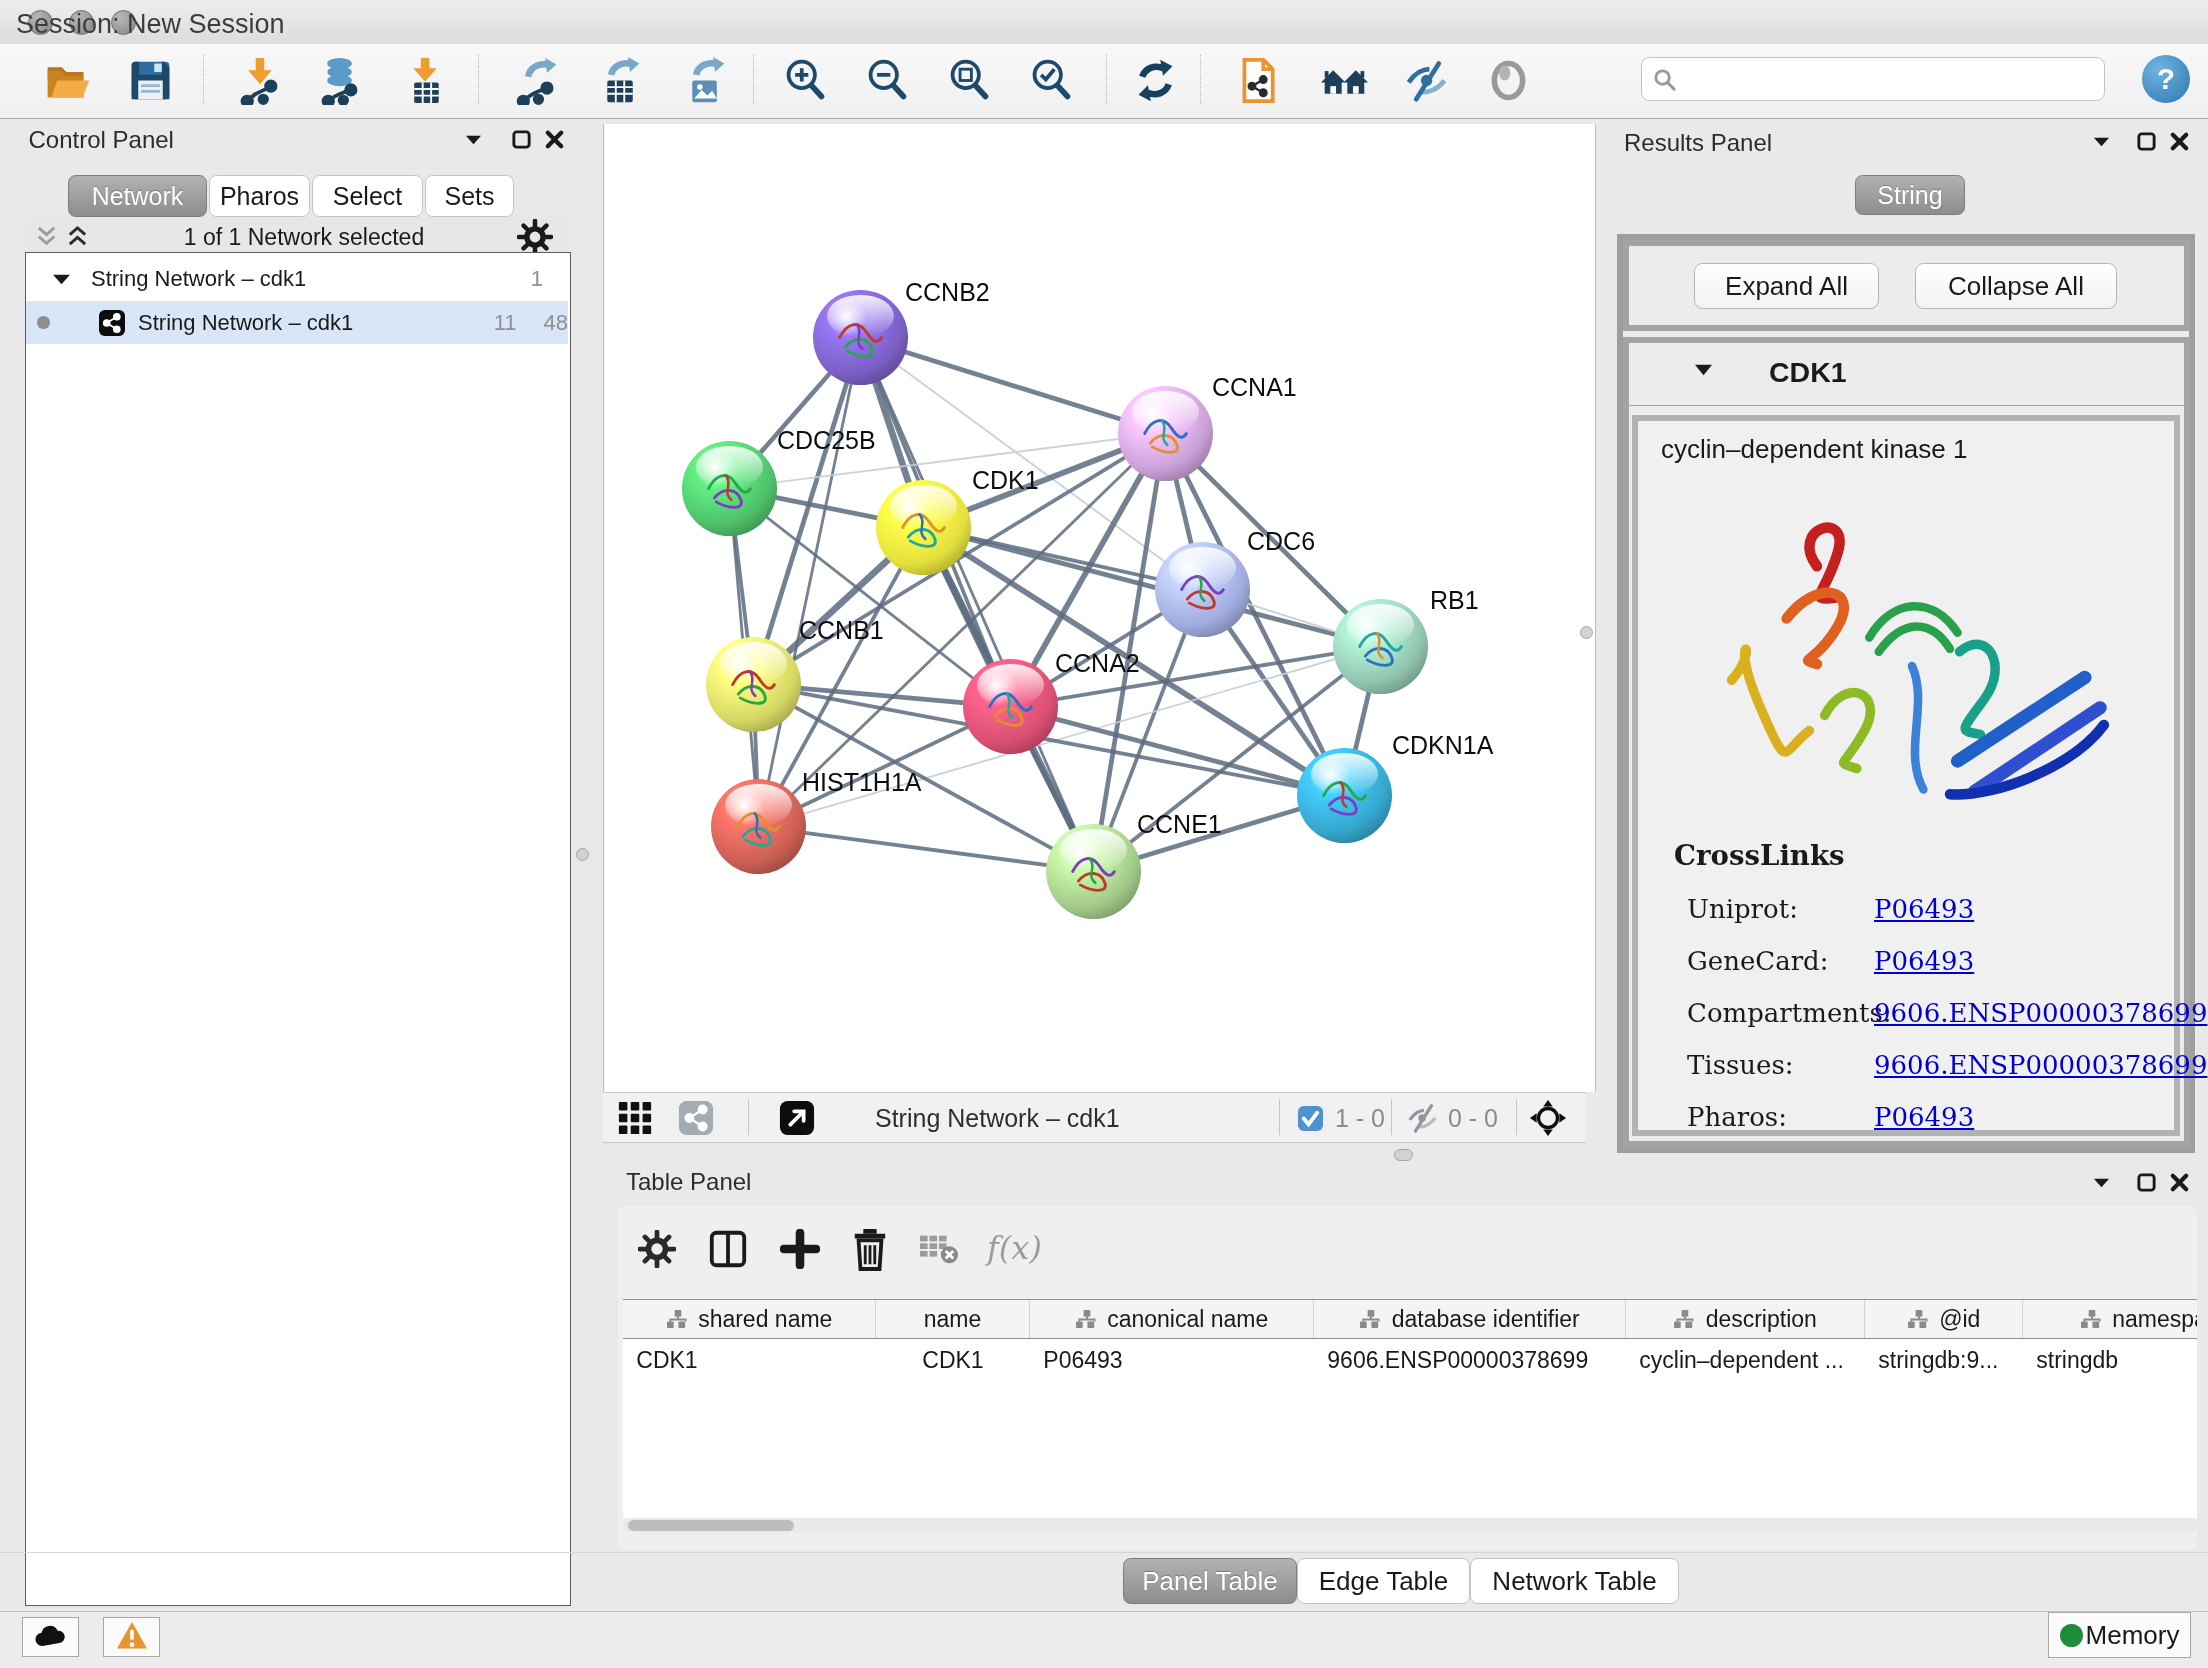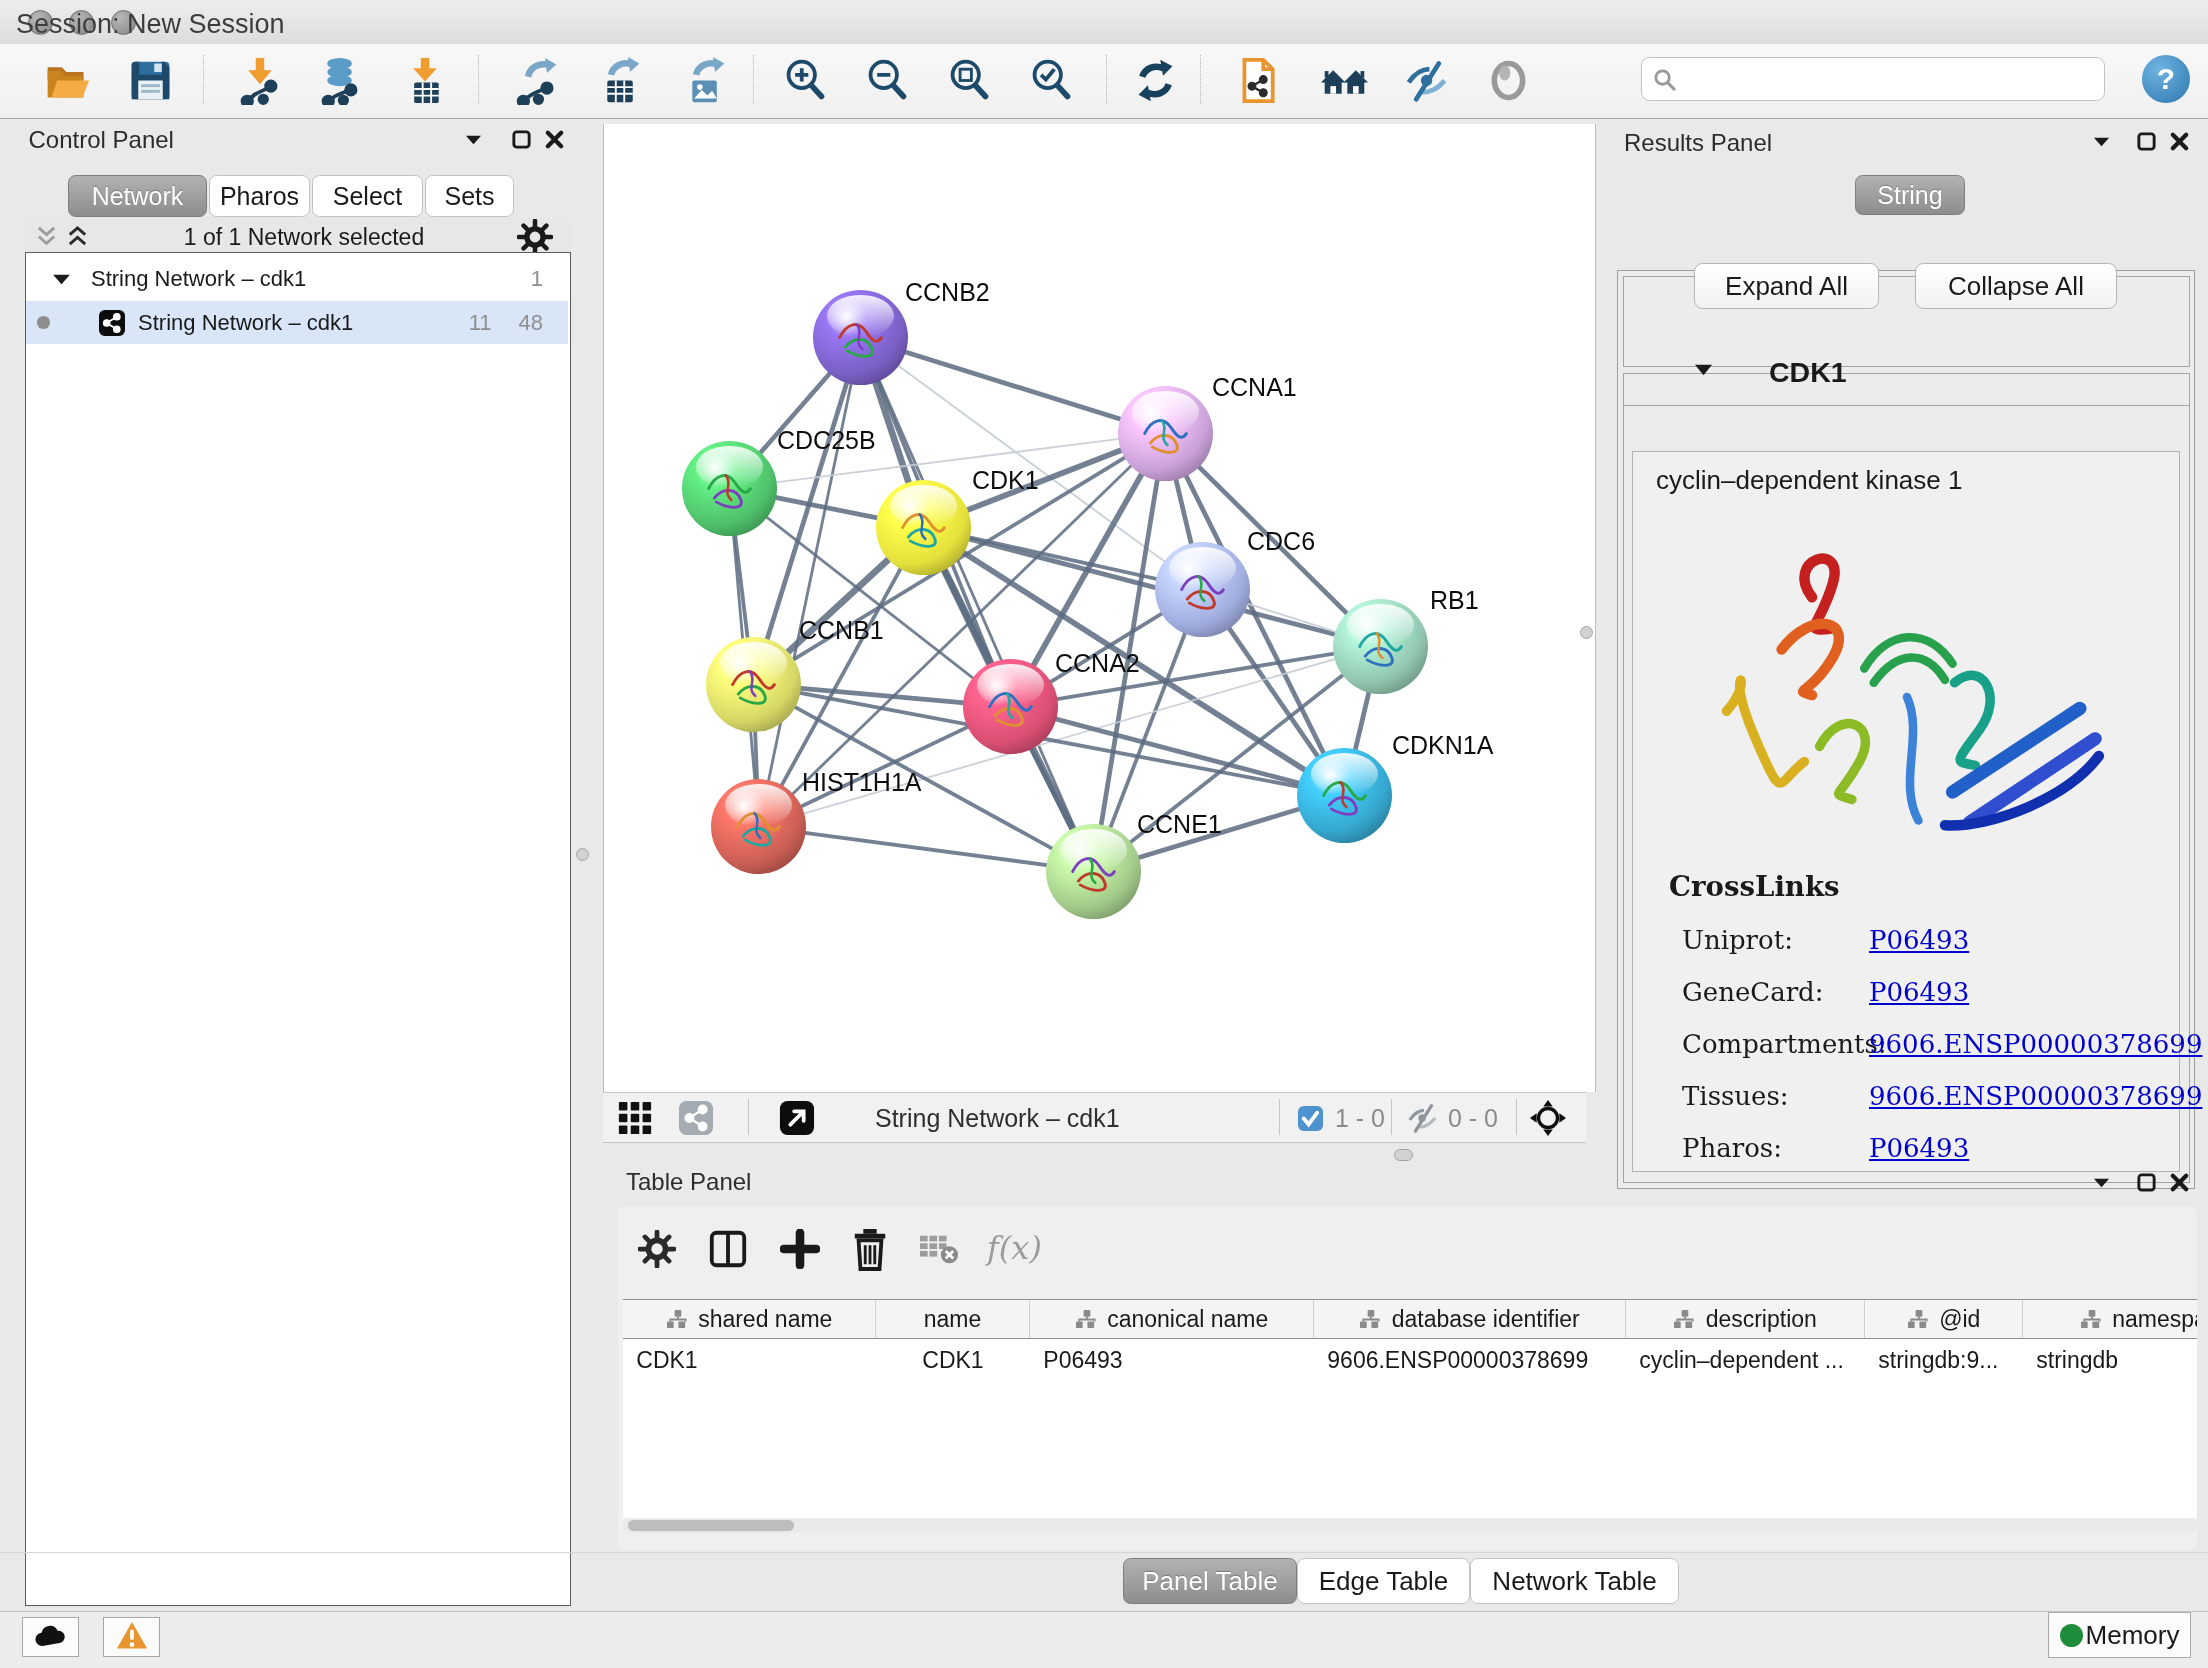--- a/index.html
+++ b/index.html
@@ -44,21 +44,21 @@
                 background:linear-gradient(rgba(255,255,255,.9),rgba(255,255,255,0));}
   .nlabel{position:absolute;font-size:25px;color:#0d0d0d;white-space:nowrap;}
   .handle{background:#d2d2d2;border:1px solid #a5a5a5;border-radius:50%;box-sizing:border-box;}
   
   .netbar{left:603px;top:1092px;width:983px;height:51px;background:#f1f1f1;
           border-top:1px solid #c6c6c6;border-bottom:1px solid #c6c6c6;box-sizing:border-box;}
   .nbicon{top:1099px;width:38px;height:38px;display:flex;align-items:center;justify-content:center;}
   .nbtext{font-size:25px;color:#8b8b8b;}
   .nbsep{top:1099px;height:36px;border-left:1px solid #c6c6c6;width:0;}
   
-  .rbox{box-sizing:border-box;border:1px solid #a3a3a3;margin-top:36px;}
+  .rbox{box-sizing:border-box;border:6px solid #a3a3a3;}
   .btn{background:linear-gradient(#ffffff,#f2f2f2);border:1px solid #b5b5b5;border-radius:8.6px;
        display:flex;align-items:center;justify-content:center;font-size:26px;box-sizing:border-box;}
   .serif{font-family:"DejaVu Serif","Liberation Serif",serif;}
   .xlink{color:#0000cc;text-decoration:underline;}
   
   .tpanel{left:618px;top:1206px;width:1579px;height:344px;background:#efefef;border-radius:7.6px;}
   .ticon{top:1227px;width:44px;height:44px;display:flex;align-items:center;justify-content:center;}
   #tbl-head{left:623px;top:1299px;width:1574px;height:40px;display:flex;background:#f4f4f4;
             border-top:1.9px solid #8f8f8f;border-bottom:1.9px solid #8f8f8f;box-sizing:border-box;overflow:hidden;}
   .th{display:flex;align-items:center;justify-content:center;gap:9.5px;font-size:23px;
@@ -324,21 +324,21 @@
           <g fill="#fff" stroke="#fff" stroke-width="2">
             <circle cx="8" cy="13.5" r="3"></circle>
             <circle cx="18.5" cy="7" r="3"></circle>
             <circle cx="18.5" cy="20" r="3"></circle>
             <path d="M8 13.5L18.5 7M8 13.5l10.5 6.5"></path>
           </g>
         </svg>
     </span>
     <span style="margin-left:13.3px">String Network – cdk1</span>
     <span class="cnt" style="margin-left:auto">11</span>
-    <span class="cnt" style="margin-left:27px;margin-right:25px">48</span>
+    <span class="cnt" style="margin-left:27px;">48</span>
   </div>
 </div>
 
 <div class="abs" id="net-canvas">
   <svg id="edges-svg" width="983" height="968" style="position:absolute;left:0;top:0" viewBox="0 0 1034 1018">
       <line x1="270" y1="225" x2="132" y2="383" stroke="#5b6b80" stroke-width="5" stroke-opacity="0.85"></line>
       <line x1="270" y1="225" x2="336" y2="424" stroke="#5b6b80" stroke-width="7" stroke-opacity="0.85"></line>
       <line x1="270" y1="225" x2="590" y2="325" stroke="#5b6b80" stroke-width="5" stroke-opacity="0.85"></line>
       <line x1="270" y1="225" x2="157" y2="589" stroke="#5b6b80" stroke-width="5" stroke-opacity="0.85"></line>
       <line x1="270" y1="225" x2="427" y2="613" stroke="#5b6b80" stroke-width="4" stroke-opacity="0.85"></line>

